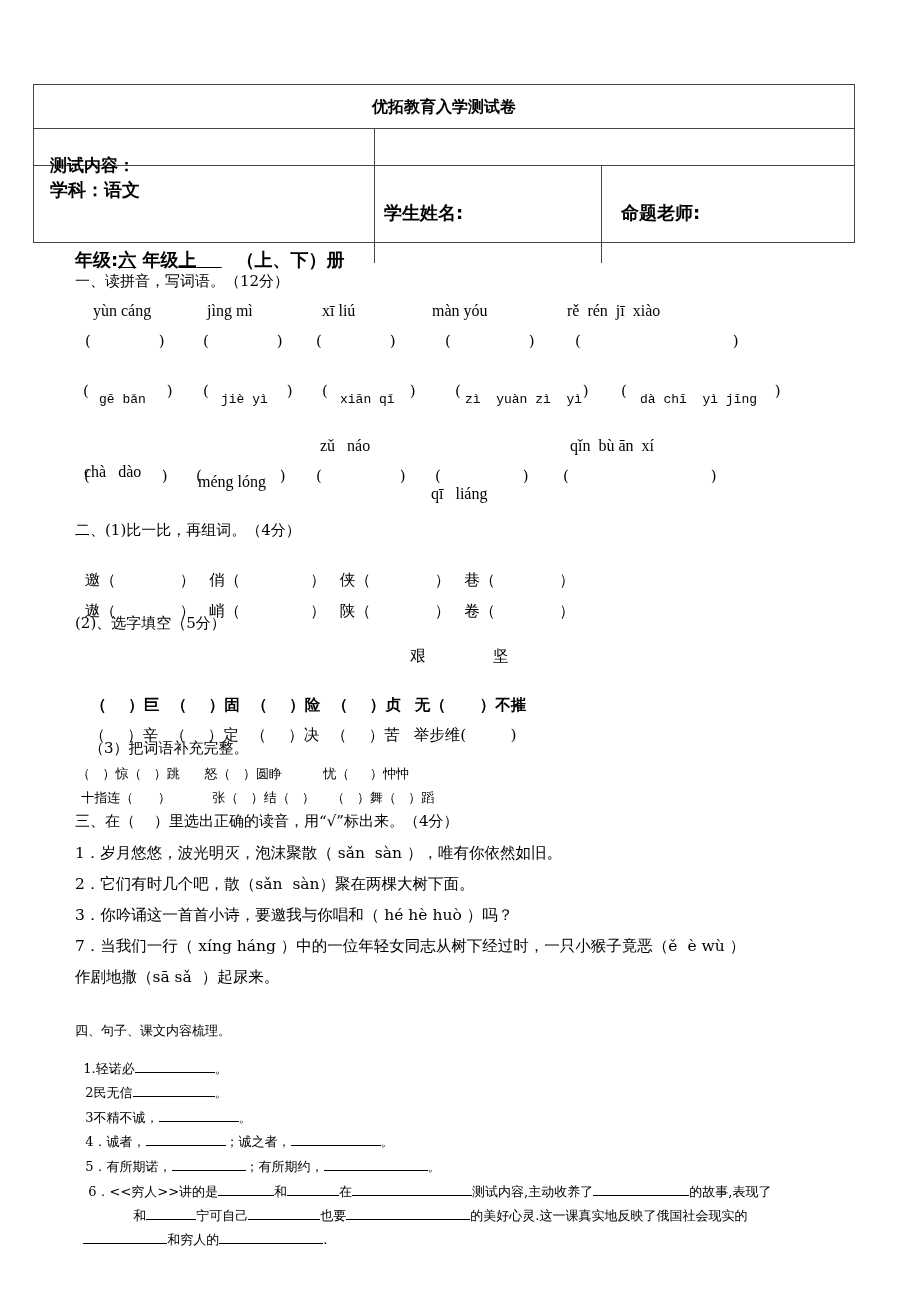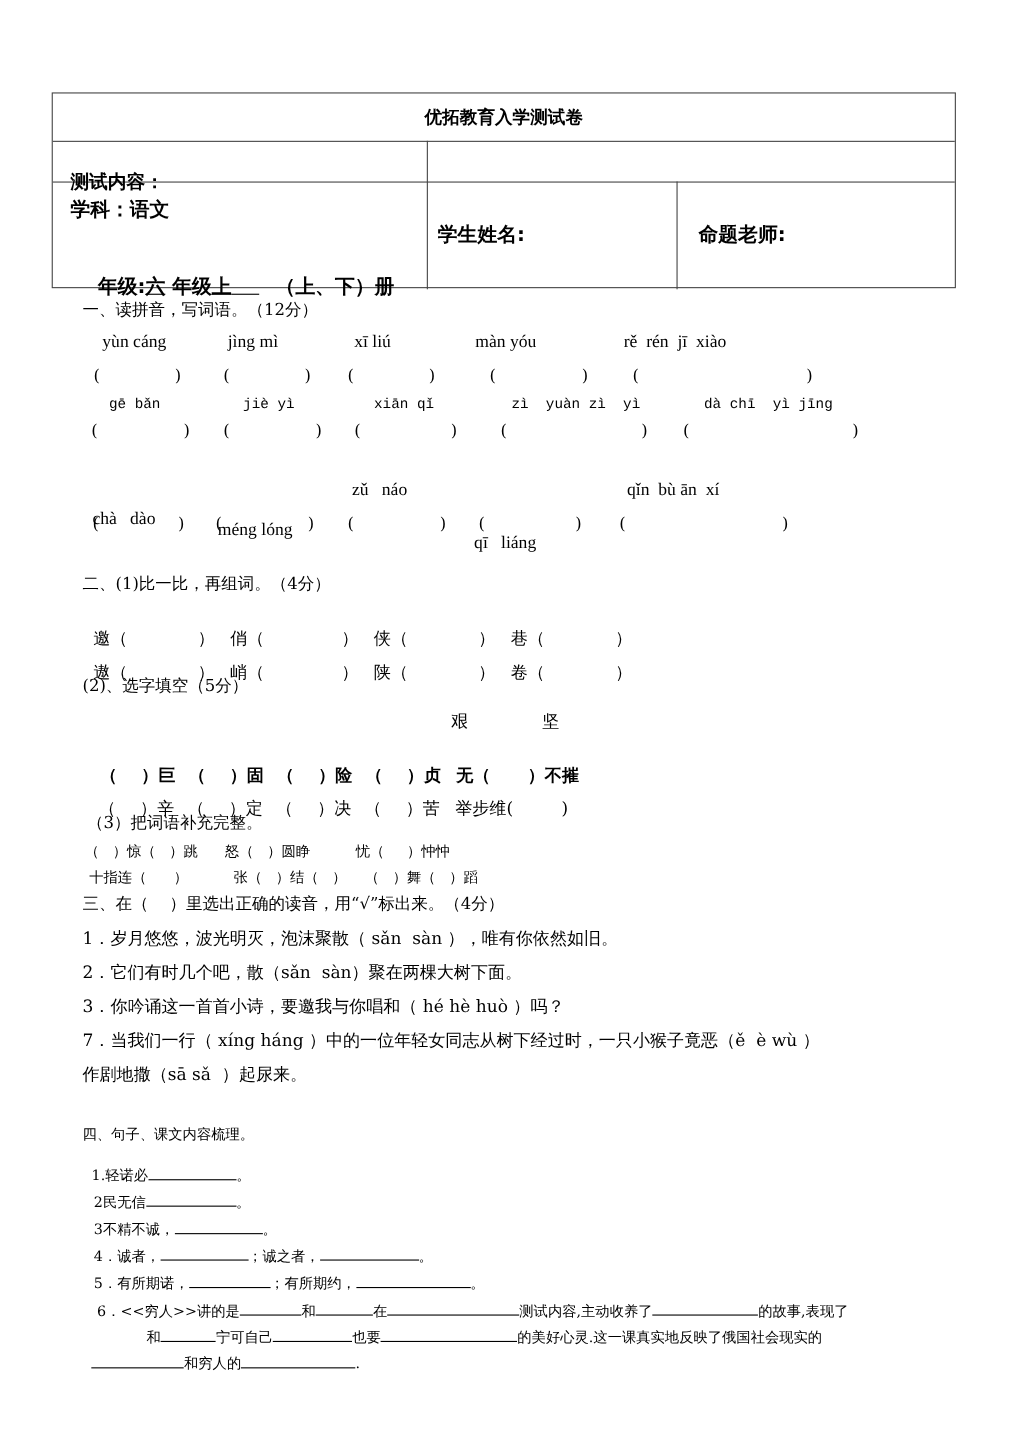--- a/index.html
+++ b/index.html
@@ -1,30 +1,30 @@
 <!DOCTYPE html>
 <html><head>
 <meta charset="utf-8">
 <style>
   html, body { margin:0; padding:0; background:#ffffff; }
   body { width:920px; height:1302px; position:relative; overflow:hidden;
          font-family:"DejaVu Serif","Liberation Serif",serif; color:#000; }
   .abs { position:absolute; white-space:pre; }
   
-  .hdr { position:absolute; left:47px; top:84px; width:822px; height:178px;
+  .hdr { position:absolute; left:33px; top:84px; width:822px; height:159px;
          border:1px solid #444; box-sizing:border-box; }
   .hdr .line { position:absolute; background:#444; }
   .hdr-title { position:absolute; left:0; width:100%; top:12px; text-align:center;
                font-family:"DejaVu Sans","Liberation Sans",sans-serif; font-weight:bold; font-size:16px; }
   .hb { font-family:"DejaVu Sans","Liberation Sans",sans-serif; font-weight:bold; }
   .ul { display:inline-block; border-bottom:2px solid #000; height:16px; vertical-align:bottom; }
   .ul-thin { display:inline-block; border-bottom:1px solid #000; vertical-align:baseline; height:1px; }
   .sec { font-size:15px; }
   .py { font-family:"Liberation Serif","DejaVu Serif",serif; font-size:16px; }
-  .pym { font-family:"Liberation Mono","DejaVu Sans Mono",monospace; font-size:13px; }
+  .pym { font-family:"Liberation Mono","DejaVu Sans Mono",monospace; font-size:13px;margin-top:32px; }
   .par { font-size:15px; }
   .body15 { font-size:15.5px; }
   .small { font-size:13px; }
 </style>
 </head>
 <body>
 
 <div class="hdr">
   <div class="line" style="left:0;top:43px;width:100%;height:1px;"></div>
   <div class="line" style="left:0;top:80px;width:100%;height:1px;"></div>
@@ -97,21 +97,21 @@
 <div class="abs body15" style="left:410px;top:646px;">艰</div>
 <div class="abs body15" style="left:493px;top:646px;">坚</div>
 
 <div class="abs body15" style="left:80px;top:676px;font-weight:bold;">
   <span>（<span style="display:inline-block;width:22px;"></span>）</span><span>巨</span><span style="display:inline-block;width:12px;"></span><span>（<span style="display:inline-block;width:22px;"></span>）</span><span>固</span><span style="display:inline-block;width:12px;"></span><span>（<span style="display:inline-block;width:22px;"></span>）</span><span>险</span><span style="display:inline-block;width:12px;"></span><span>（<span style="display:inline-block;width:22px;"></span>）</span><span>贞</span><span style="display:inline-block;width:14px;"></span><span>无（</span><span style="display:inline-block;width:34px;"></span><span>）不摧</span>
 </div>
 <div class="abs body15" style="left:80px;top:707px;">
   <span>（<span style="display:inline-block;width:22px;"></span>）</span><span>辛</span><span style="display:inline-block;width:12px;"></span><span>（<span style="display:inline-block;width:22px;"></span>）</span><span>定</span><span style="display:inline-block;width:12px;"></span><span>（<span style="display:inline-block;width:22px;"></span>）</span><span>决</span><span style="display:inline-block;width:12px;"></span><span>（<span style="display:inline-block;width:22px;"></span>）</span><span>苦</span><span style="display:inline-block;width:14px;"></span><span>举步维(</span><span style="display:inline-block;width:44px;"></span><span>)</span>
 </div>
 
-<div class="abs sec" style="left:79px;top:739px;text-align:center;">（3）把词语补充完整。</div>
+<div class="abs sec" style="left:89px;top:739px;text-align:center;">（3）把词语补充完整。</div>
 <div class="abs small" style="left:77px;top:765px;">（   ）惊（   ）跳      怒（   ）圆睁          忧（     ）忡忡</div>
 <div class="abs small" style="left:77px;top:789px;"> 十指连（      ）          张（   ）结（   ）    （   ）舞（   ）蹈</div>
 
 <div class="abs sec" style="left:75px;top:812px;">三、在（    ）里选出正确的读音，用“√”标出来。（4分）</div>
 <div class="abs body15" style="left:75px;top:843px;">1．岁月悠悠，波光明灭，泡沫聚散（ sǎn  sàn ），唯有你依然如旧。</div>
 <div class="abs body15" style="left:75px;top:874px;">2．它们有时几个吧，散（sǎn  sàn）聚在两棵大树下面。</div>
 <div class="abs body15" style="left:75px;top:905px;">3．你吟诵这一首首小诗，要邀我与你唱和（ hé hè huò ）吗？</div>
 <div class="abs body15" style="left:75px;top:936px;">7．当我们一行（ xíng háng ）中的一位年轻女同志从树下经过时，一只小猴子竟恶（ě  è wù ）</div>
 <div class="abs body15" style="left:75px;top:967px;">作剧地撒（sā sǎ  ）起尿来。</div>
 

